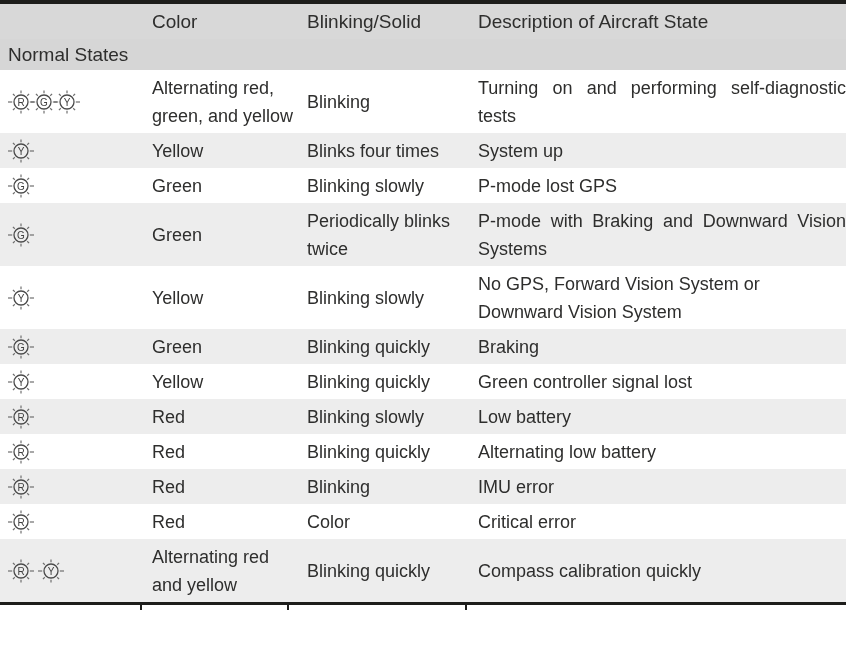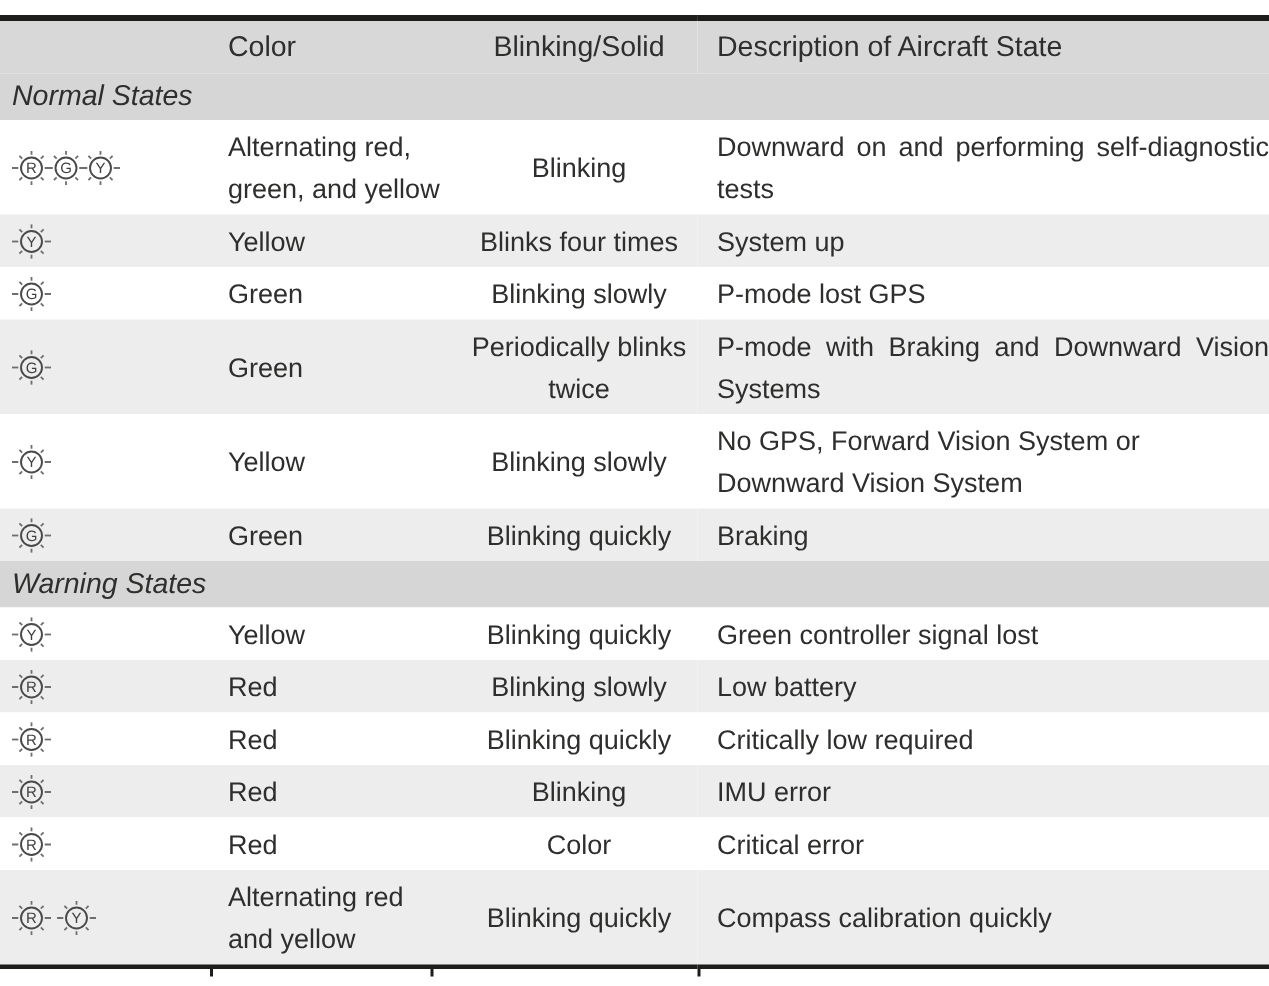--- a/index.html
+++ b/index.html
@@ -13,21 +13,21 @@
     overflow: hidden;
     font-family: "Liberation Sans", sans-serif;
     color: var(--text, #2e2e2d);
   }
   #page {
     position: relative;
     width: 846px;
   }
   table.led-table {
     width: 846px;
-    margin-top: 10px;
+    margin-top: 0;
     border-collapse: collapse;
     table-layout: fixed;
     border-top: 4px solid var(--border, #1d1d1b);
     border-bottom: 3px solid var(--border, #1d1d1b);
   }
   col.c-icon  { width: 140px; }
   col.c-color { width: 160px; }
   col.c-blink { width: 165px; }
   col.c-desc  { width: 381px; }
 
@@ -37,25 +37,25 @@
     line-height: 28px;
     padding: 3.5px 0;
     vertical-align: middle;
     text-align: left;
   }
   thead tr {
     background: var(--header-bg, #d8d8d8);
   }
   thead th { font-size: 19px; }
   th.h-color, td.color  { padding-left: 12px; }
-  th.h-blink, td.blink  { padding-left: 7px; text-align: center;  }
+  th.h-blink, td.blink  { padding-left: 7px;  }
   th.h-desc,  td.desc   { padding-left: 13px; }
   td.icon-cell          { padding-left: 8px;  }
 
-  tr.section-row { background: var(--section-bg, #d6d6d6); font-style: italic; }
+  tr.section-row { background: var(--section-bg, #d6d6d6); }
   td.section-td {
     font-size: 19px;
     line-height: 24px;
     padding: 3.5px 0 3.5px 8px;
   }
   tr.data-row      { background: var(--row-bg, #ffffff); }
   tr.data-row.alt  { background: var(--row-alt-bg, #ededed); }
 
   td.color, td.blink, td.desc { white-space: pre-line; }
   td.desc { text-align: justify; }
@@ -140,21 +140,21 @@
                 <line x1="6.77746032555838" y1="6.777460325558382" x2="4.938982694473356" y2="4.938982694473358" stroke="#6e6e6e" stroke-width="1.2"></line>
                 <line x1="12.999999999999998" y1="4.199999999999999" x2="12.999999999999998" y2="1.5999999999999996" stroke="#6e6e6e" stroke-width="1.2"></line>
                 <line x1="19.222539674441617" y1="6.77746032555838" x2="21.06101730552664" y2="4.938982694473356" stroke="#6e6e6e" stroke-width="1.2"></line>
                 <text x="13" y="16.6" text-anchor="middle" font-size="10" font-family="Liberation Sans, sans-serif" fill="#3f3f3f">Y</text>
               </svg>
             </div>
           </td>
           <td class="color">Alternating red,
 green, and yellow</td>
           <td class="blink">Blinking</td>
-          <td class="desc">Downward on and performing self-diagnostic tests</td>
+          <td class="desc">Turning on and performing self-diagnostic tests</td>
         </tr>
         <tr class="data-row alt">
           <td class="icon-cell">
             <div class="leds spaced">
               <svg width="26" height="26" viewBox="0 0 26 26" class="led-icon">
                 <circle cx="13" cy="13" r="7" fill="none" stroke="#4a4a4a" stroke-width="1.3"></circle>
                 <line x1="21.8" y1="13" x2="26.8" y2="13" stroke="#6e6e6e" stroke-width="1.2"></line>
                 <line x1="19.22253967444162" y1="19.22253967444162" x2="21.06101730552664" y2="21.06101730552664" stroke="#6e6e6e" stroke-width="1.2"></line>
                 <line x1="13" y1="21.8" x2="13" y2="24.4" stroke="#6e6e6e" stroke-width="1.2"></line>
                 <line x1="6.777460325558382" y1="19.22253967444162" x2="4.938982694473358" y2="21.06101730552664" stroke="#6e6e6e" stroke-width="1.2"></line>
@@ -249,23 +249,20 @@
                 <line x1="12.999999999999998" y1="4.199999999999999" x2="12.999999999999998" y2="1.5999999999999996" stroke="#6e6e6e" stroke-width="1.2"></line>
                 <line x1="19.222539674441617" y1="6.77746032555838" x2="21.06101730552664" y2="4.938982694473356" stroke="#6e6e6e" stroke-width="1.2"></line>
                 <text x="13" y="16.6" text-anchor="middle" font-size="10" font-family="Liberation Sans, sans-serif" fill="#3f3f3f">G</text>
               </svg>
             </div>
           </td>
           <td class="color">Green</td>
           <td class="blink">Blinking quickly</td>
           <td class="desc">Braking</td>
         </tr>
-        <tr class="section-row">
-          <td colspan="4" class="section-td">Warning States</td>
-        </tr>
         <tr class="data-row">
           <td class="icon-cell">
             <div class="leds spaced">
               <svg width="26" height="26" viewBox="0 0 26 26" class="led-icon">
                 <circle cx="13" cy="13" r="7" fill="none" stroke="#4a4a4a" stroke-width="1.3"></circle>
                 <line x1="21.8" y1="13" x2="26.8" y2="13" stroke="#6e6e6e" stroke-width="1.2"></line>
                 <line x1="19.22253967444162" y1="19.22253967444162" x2="21.06101730552664" y2="21.06101730552664" stroke="#6e6e6e" stroke-width="1.2"></line>
                 <line x1="13" y1="21.8" x2="13" y2="24.4" stroke="#6e6e6e" stroke-width="1.2"></line>
                 <line x1="6.777460325558382" y1="19.22253967444162" x2="4.938982694473358" y2="21.06101730552664" stroke="#6e6e6e" stroke-width="1.2"></line>
                 <line x1="4.199999999999999" y1="13.000000000000002" x2="-0.8000000000000007" y2="13.000000000000002" stroke="#6e6e6e" stroke-width="1.2"></line>
@@ -313,21 +310,21 @@
                 <line x1="4.199999999999999" y1="13.000000000000002" x2="-0.8000000000000007" y2="13.000000000000002" stroke="#6e6e6e" stroke-width="1.2"></line>
                 <line x1="6.77746032555838" y1="6.777460325558382" x2="4.938982694473356" y2="4.938982694473358" stroke="#6e6e6e" stroke-width="1.2"></line>
                 <line x1="12.999999999999998" y1="4.199999999999999" x2="12.999999999999998" y2="1.5999999999999996" stroke="#6e6e6e" stroke-width="1.2"></line>
                 <line x1="19.222539674441617" y1="6.77746032555838" x2="21.06101730552664" y2="4.938982694473356" stroke="#6e6e6e" stroke-width="1.2"></line>
                 <text x="13" y="16.6" text-anchor="middle" font-size="10" font-family="Liberation Sans, sans-serif" fill="#3f3f3f">R</text>
               </svg>
             </div>
           </td>
           <td class="color">Red</td>
           <td class="blink">Blinking quickly</td>
-          <td class="desc">Critically low required</td>
+          <td class="desc">Alternating low battery</td>
         </tr>
         <tr class="data-row alt">
           <td class="icon-cell">
             <div class="leds spaced">
               <svg width="26" height="26" viewBox="0 0 26 26" class="led-icon">
                 <circle cx="13" cy="13" r="7" fill="none" stroke="#4a4a4a" stroke-width="1.3"></circle>
                 <line x1="21.8" y1="13" x2="26.8" y2="13" stroke="#6e6e6e" stroke-width="1.2"></line>
                 <line x1="19.22253967444162" y1="19.22253967444162" x2="21.06101730552664" y2="21.06101730552664" stroke="#6e6e6e" stroke-width="1.2"></line>
                 <line x1="13" y1="21.8" x2="13" y2="24.4" stroke="#6e6e6e" stroke-width="1.2"></line>
                 <line x1="6.777460325558382" y1="19.22253967444162" x2="4.938982694473358" y2="21.06101730552664" stroke="#6e6e6e" stroke-width="1.2"></line>

